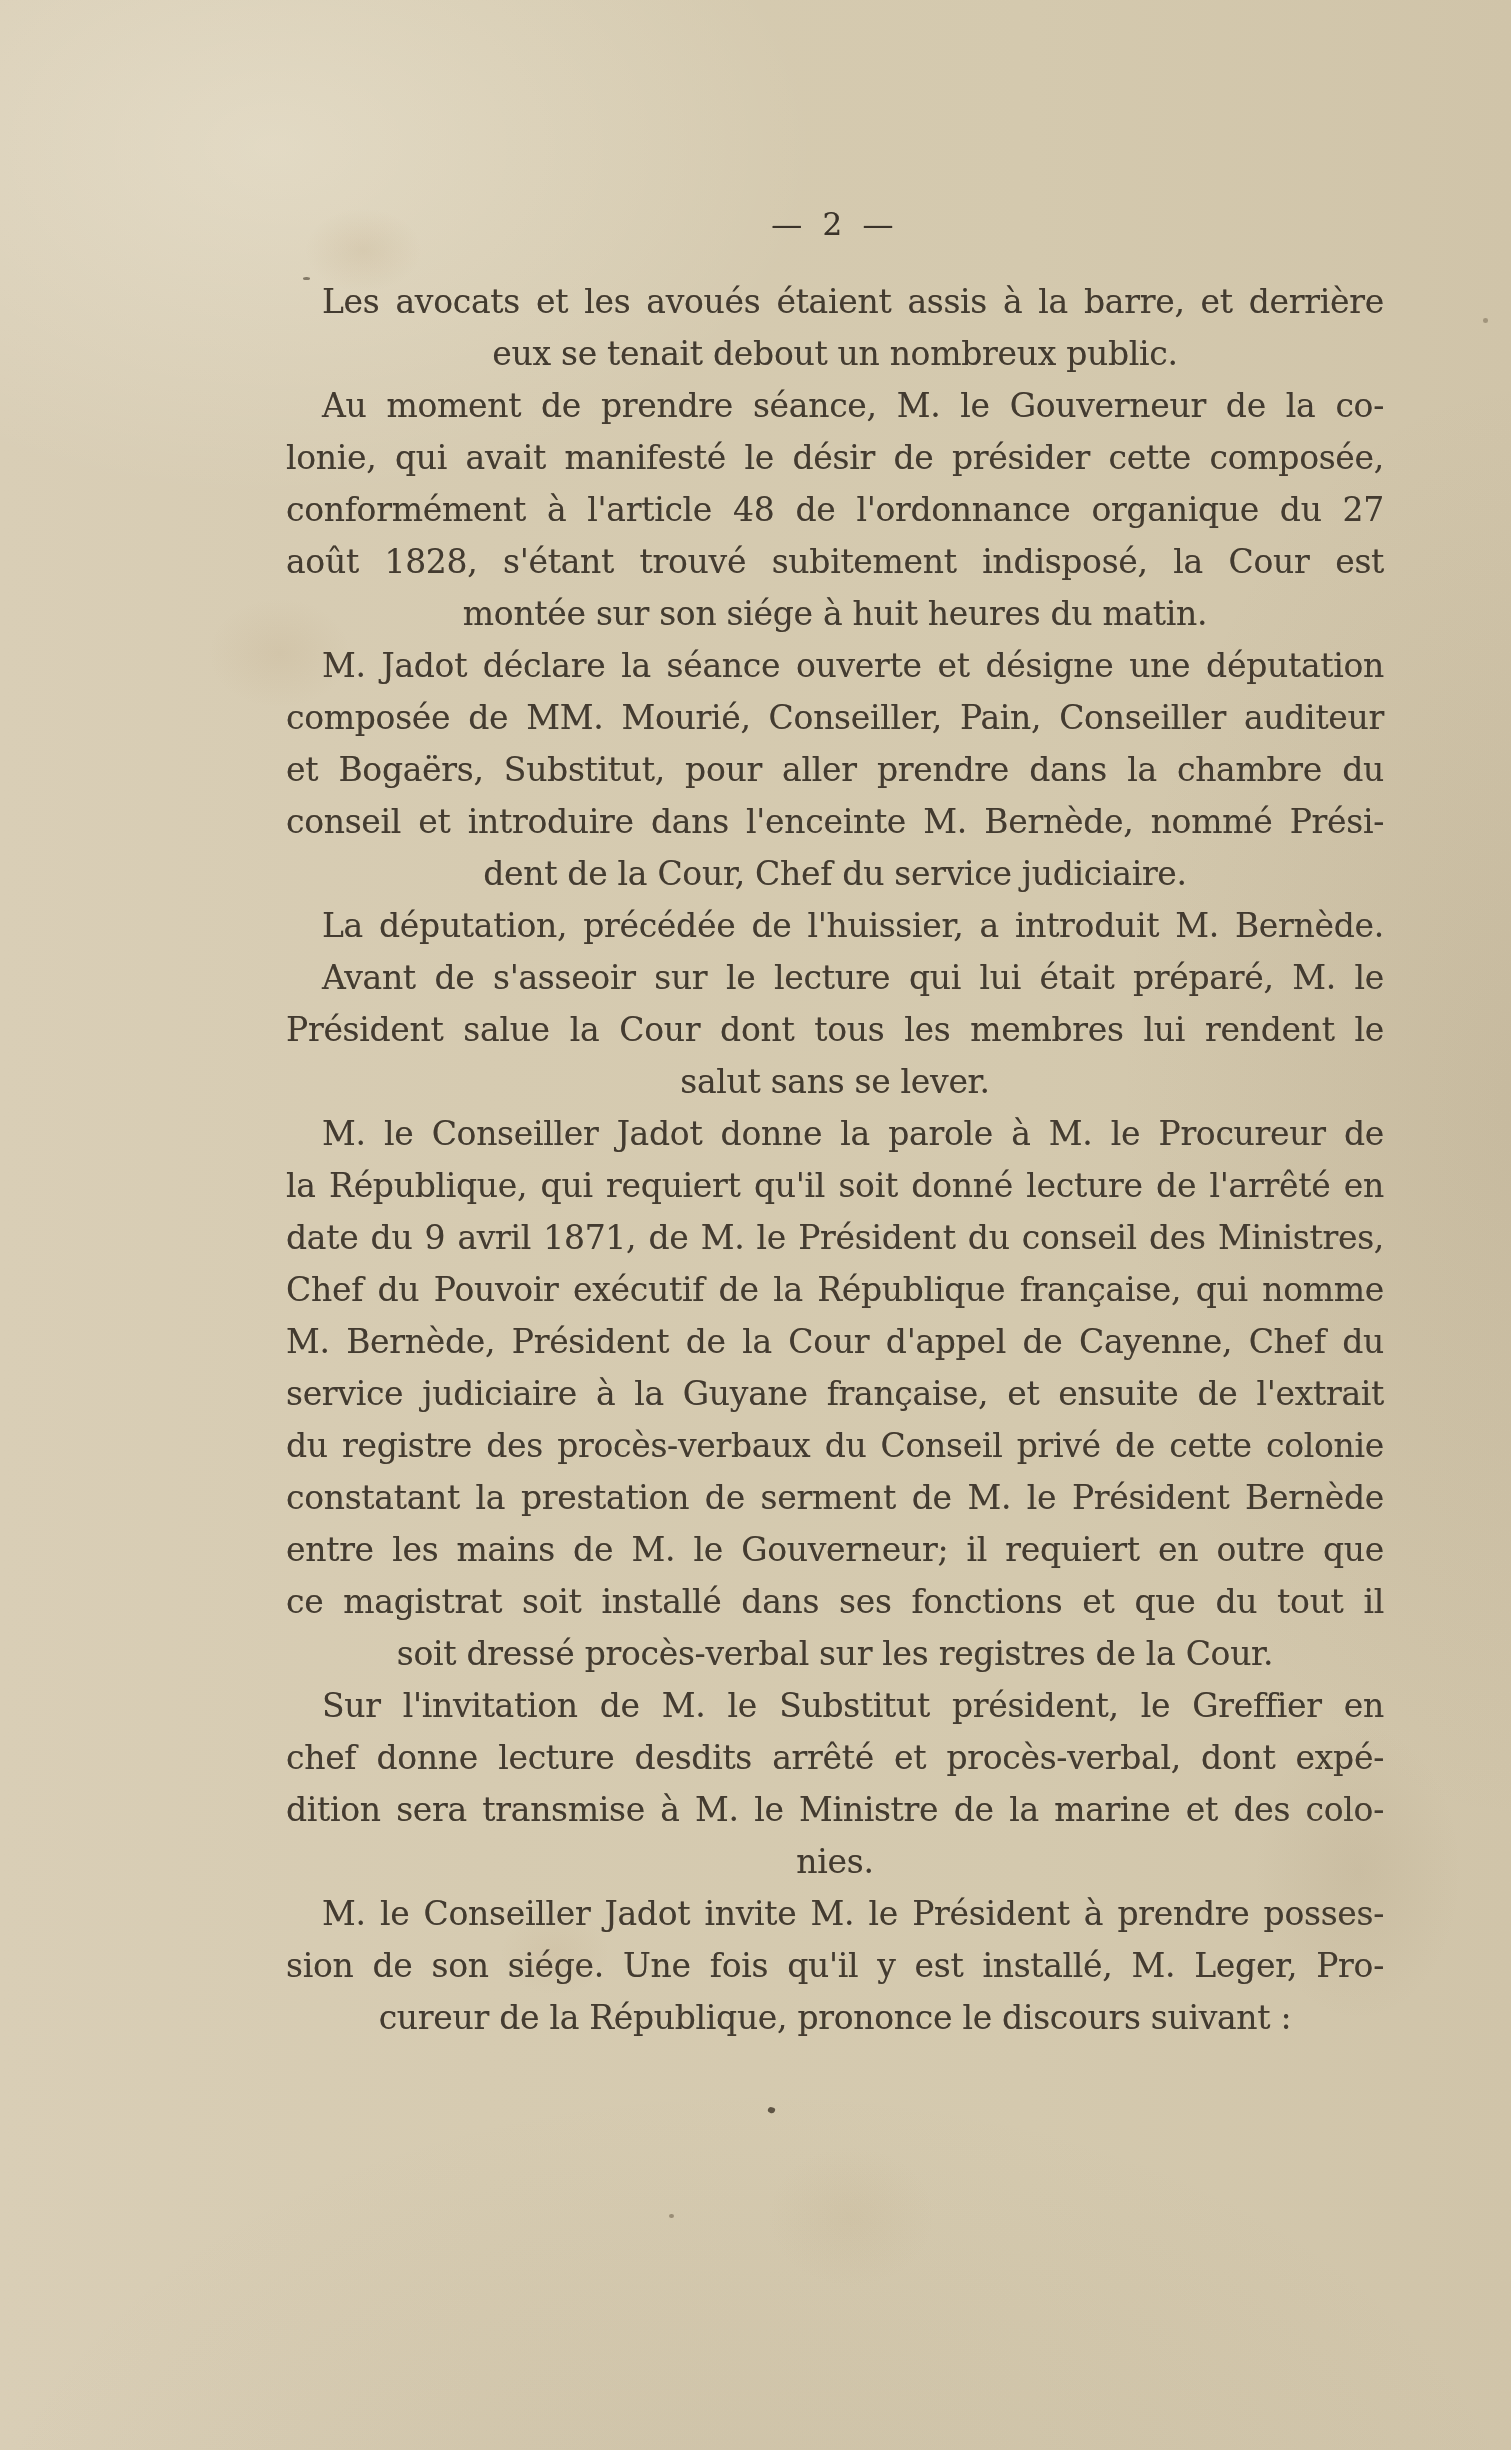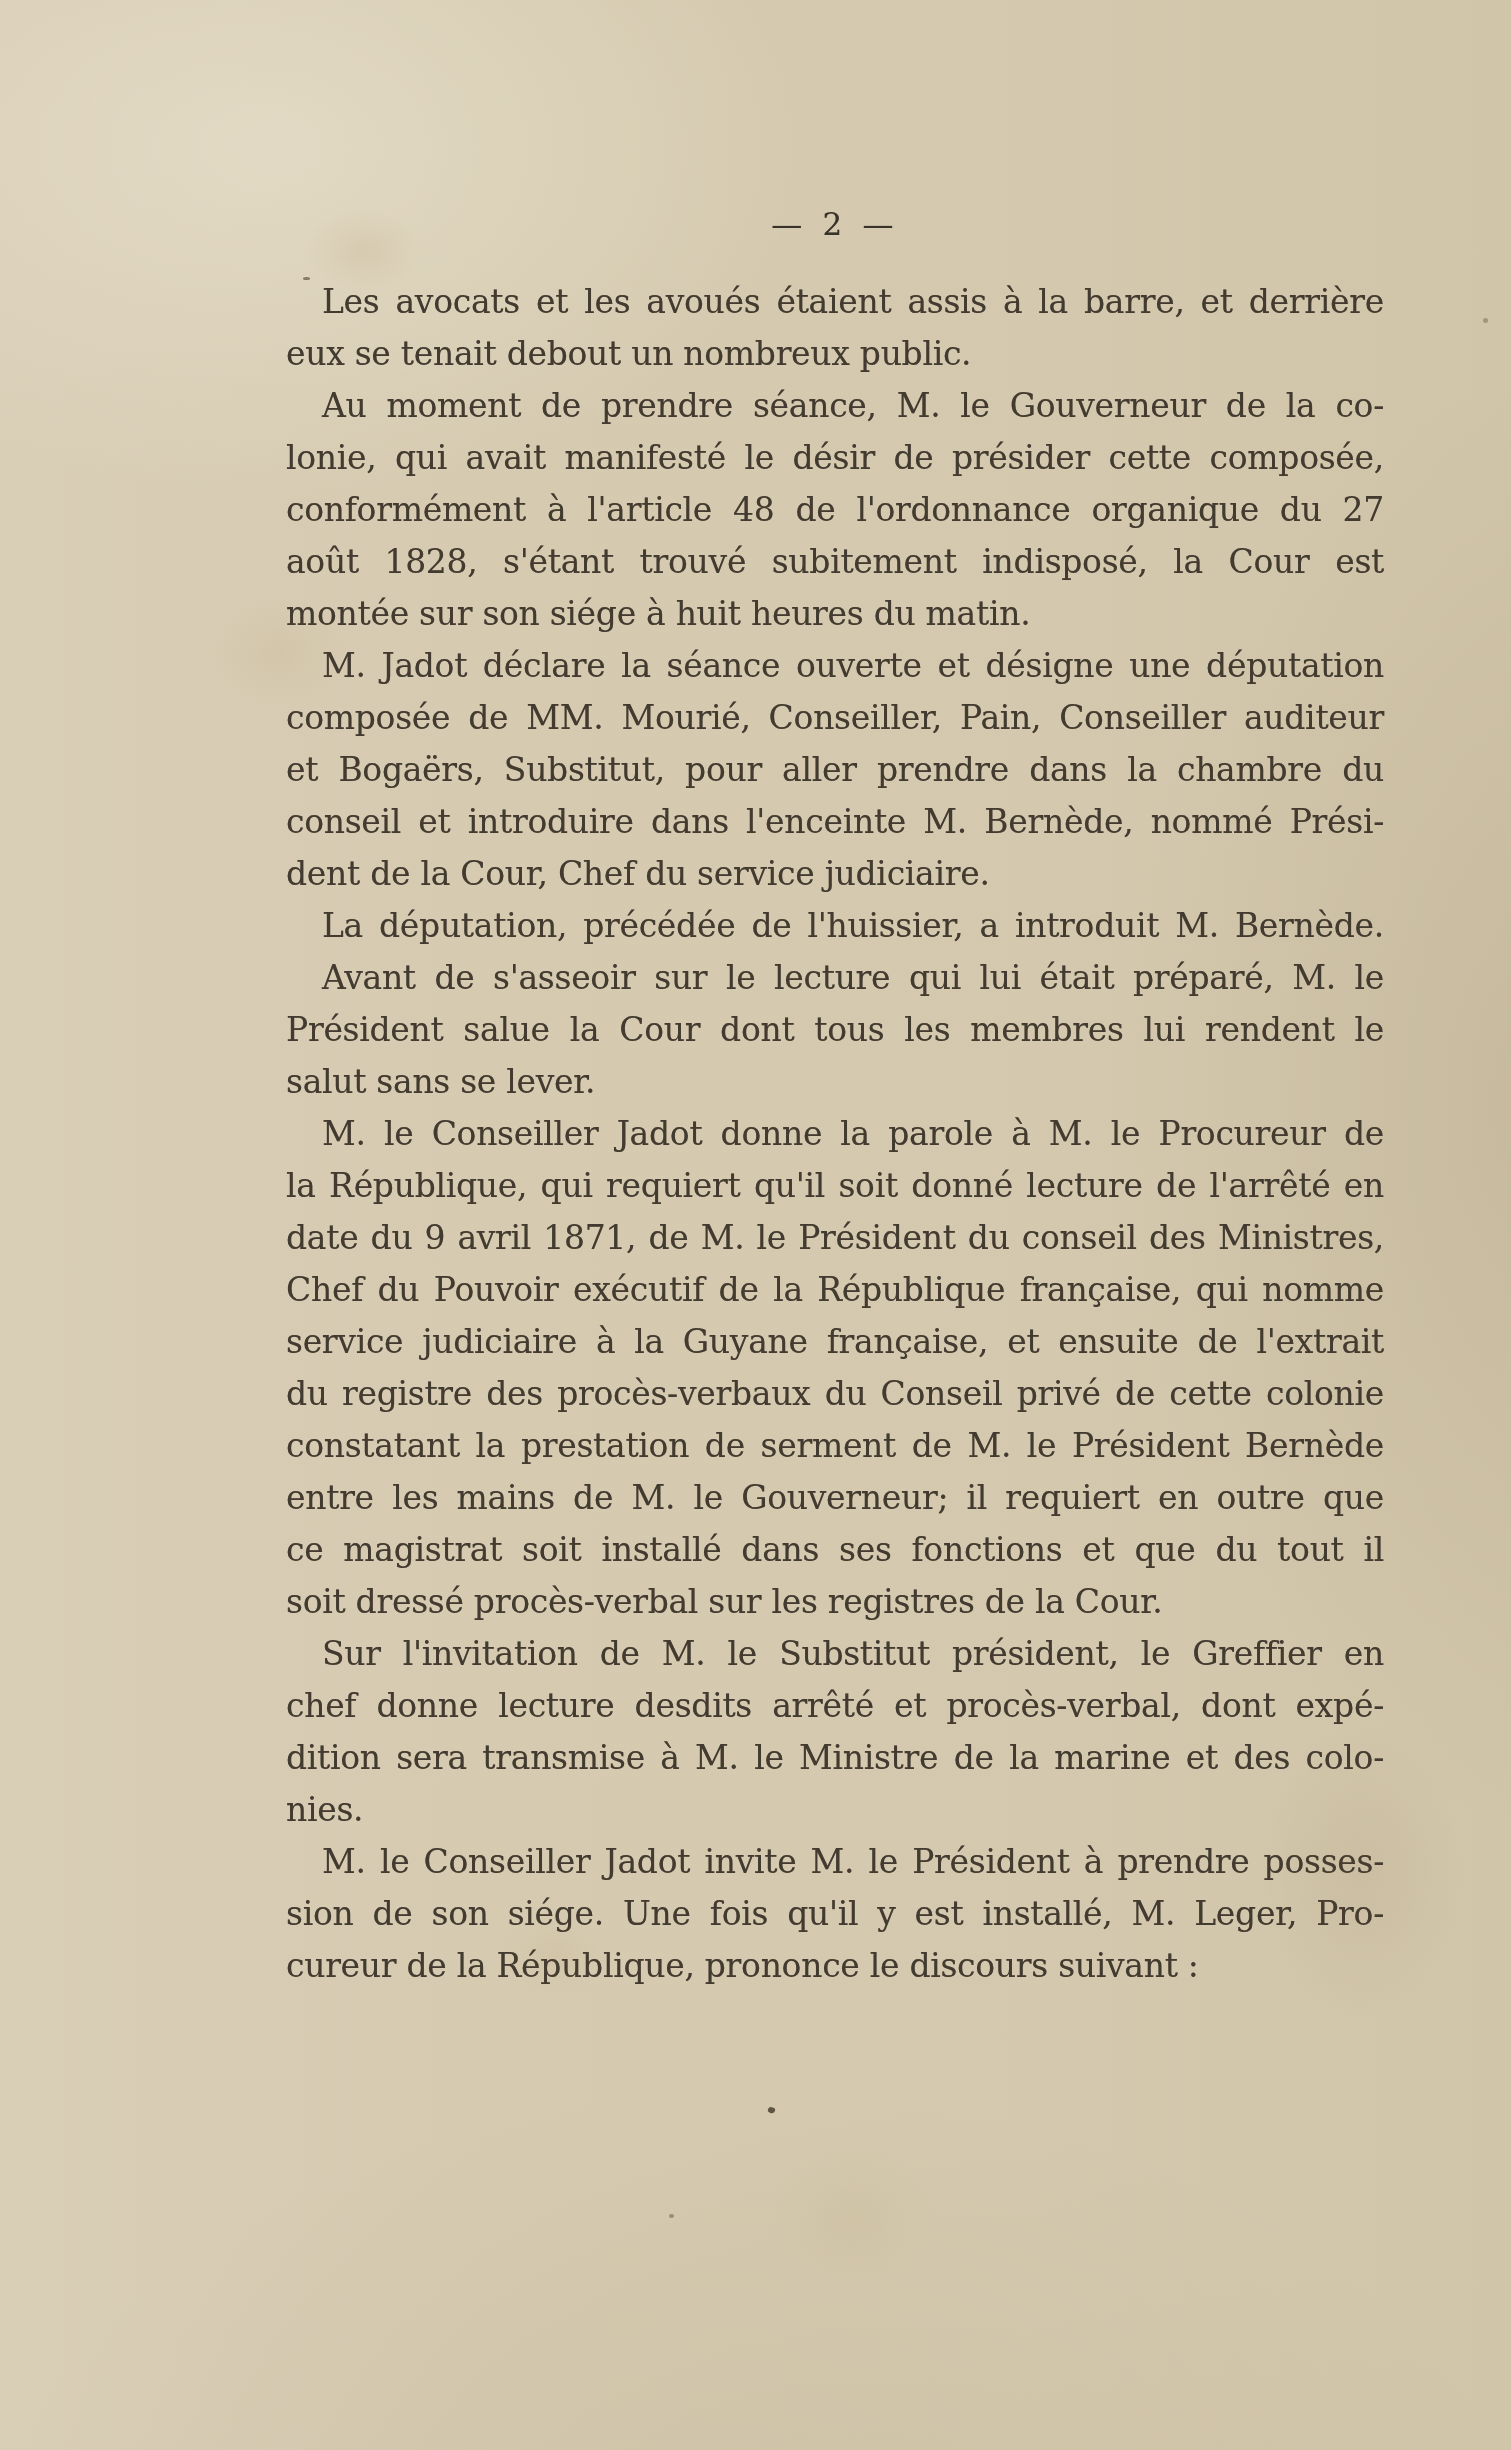--- a/index.html
+++ b/index.html
@@ -39,21 +39,21 @@
     position: absolute;
     left: 286px;
     top: 276px;
     width: 1098px;
     color: #433b30;
     font-size: 33px;
     line-height: 52px;
     letter-spacing: -0.3px;
     text-shadow: 0 0 0.6px rgba(60,50,40,0.40);
   }
-  .line { text-align: left; }
+  .line { text-align: center; }
   .line.just {
     text-align: justify;
     text-align-last: justify;
   }
   .line.indent { text-indent: 36px; }
   .stain, .speck {
     position: absolute;
     pointer-events: none;
   }
   .stain { border-radius: 50%; }
@@ -87,20 +87,21 @@
       <div class="line just">conseil et introduire dans l'enceinte M. Bernède, nommé Prési-</div>
       <div class="line">dent de la Cour, Chef du service judiciaire.</div>
       <div class="line indent just">La députation, précédée de l'huissier, a introduit M. Bernède.</div>
       <div class="line indent just">Avant de s'asseoir sur le lecture qui lui était préparé, M. le</div>
       <div class="line just">Président salue la Cour dont tous les membres lui rendent le</div>
       <div class="line">salut sans se lever.</div>
       <div class="line indent just">M. le Conseiller Jadot donne la parole à M. le Procureur de</div>
       <div class="line just">la République, qui requiert qu'il soit donné lecture de l'arrêté en</div>
       <div class="line just">date du 9 avril 1871, de M. le Président du conseil des Ministres,</div>
       <div class="line just">Chef du Pouvoir exécutif de la République française, qui nomme</div>
+      <div class="line just">M. Bernède, Président de la Cour d'appel de Cayenne, Chef du</div>
       <div class="line just">service judiciaire à la Guyane française, et ensuite de l'extrait</div>
       <div class="line just">du registre des procès-verbaux du Conseil privé de cette colonie</div>
       <div class="line just">constatant la prestation de serment de M. le Président Bernède</div>
       <div class="line just">entre les mains de M. le Gouverneur; il requiert en outre que</div>
       <div class="line just">ce magistrat soit installé dans ses fonctions et que du tout il</div>
       <div class="line">soit dressé procès-verbal sur les registres de la Cour.</div>
       <div class="line indent just">Sur l'invitation de M. le Substitut président, le Greffier en</div>
       <div class="line just">chef donne lecture desdits arrêté et procès-verbal, dont expé-</div>
       <div class="line just">dition sera transmise à M. le Ministre de la marine et des colo-</div>
       <div class="line">nies.</div>

